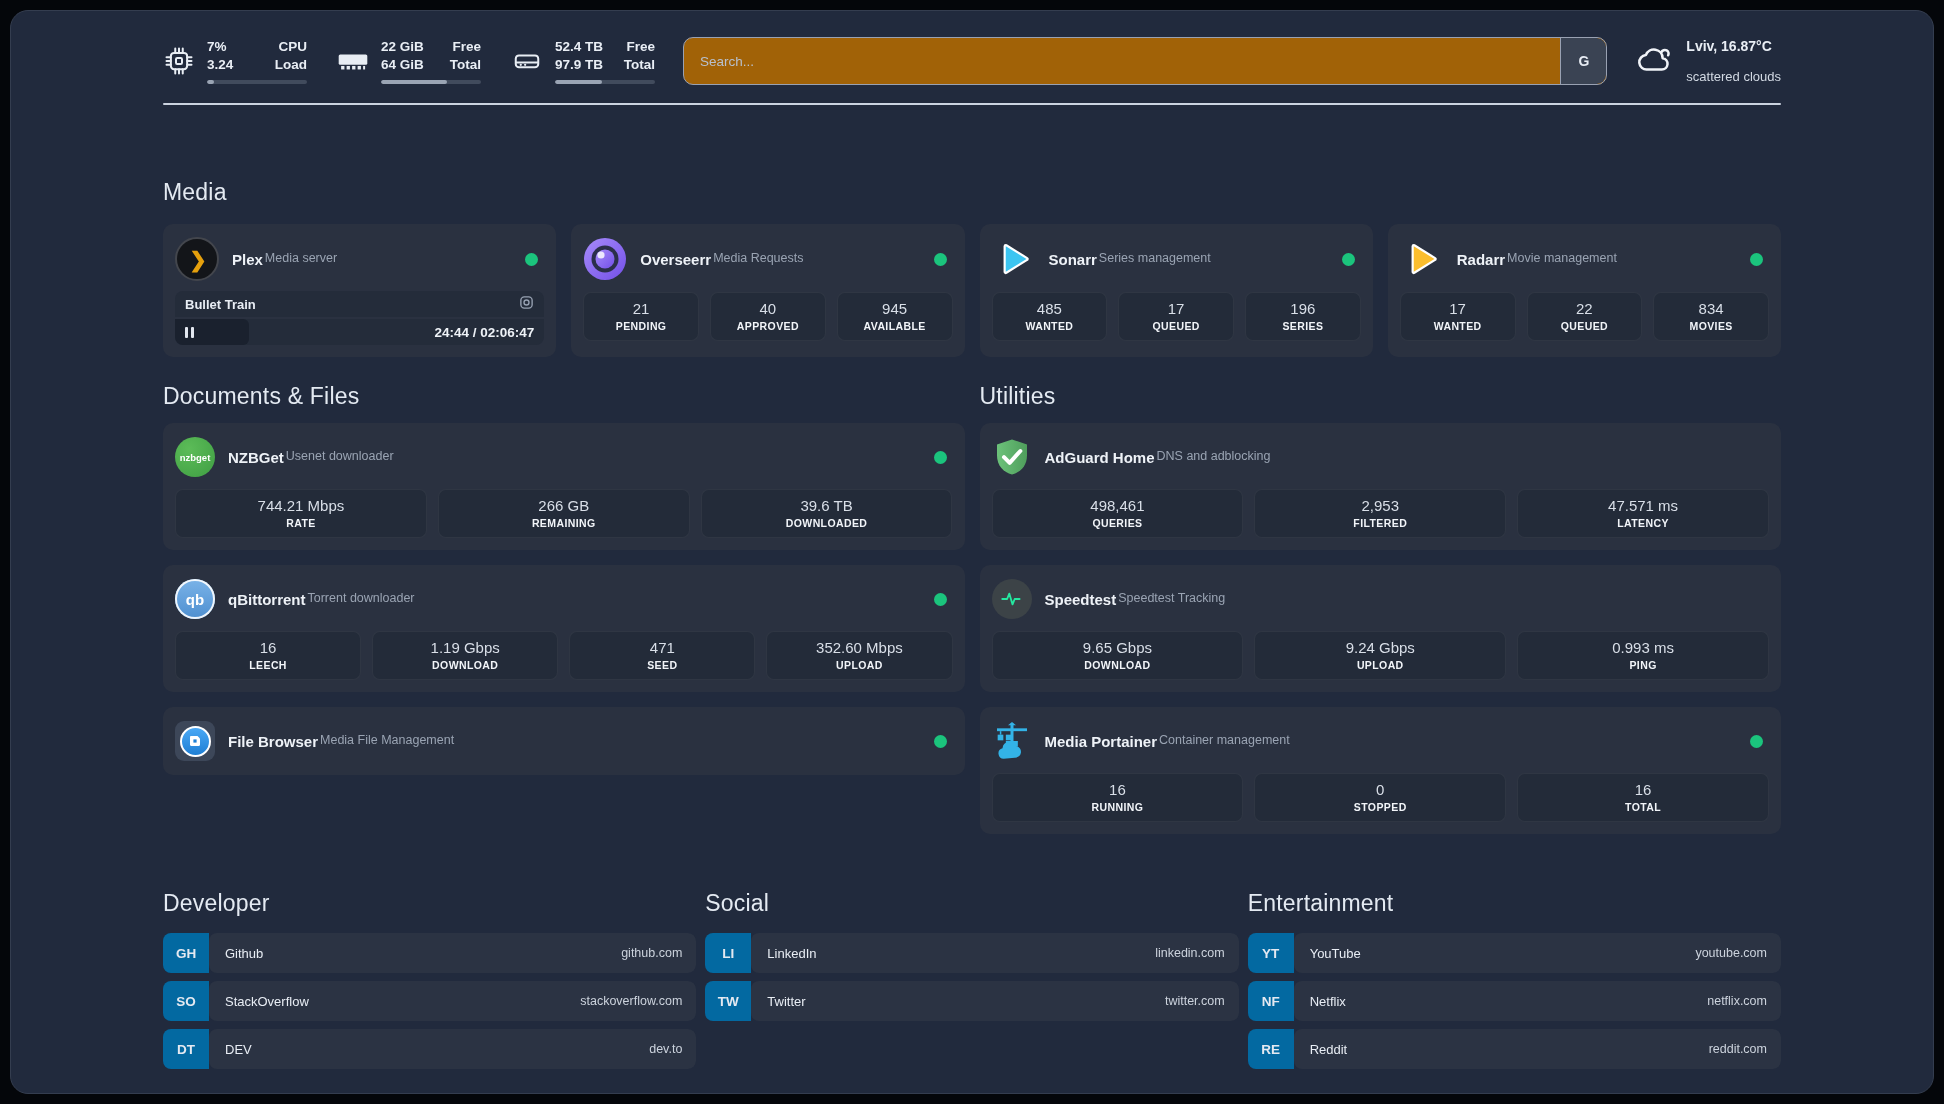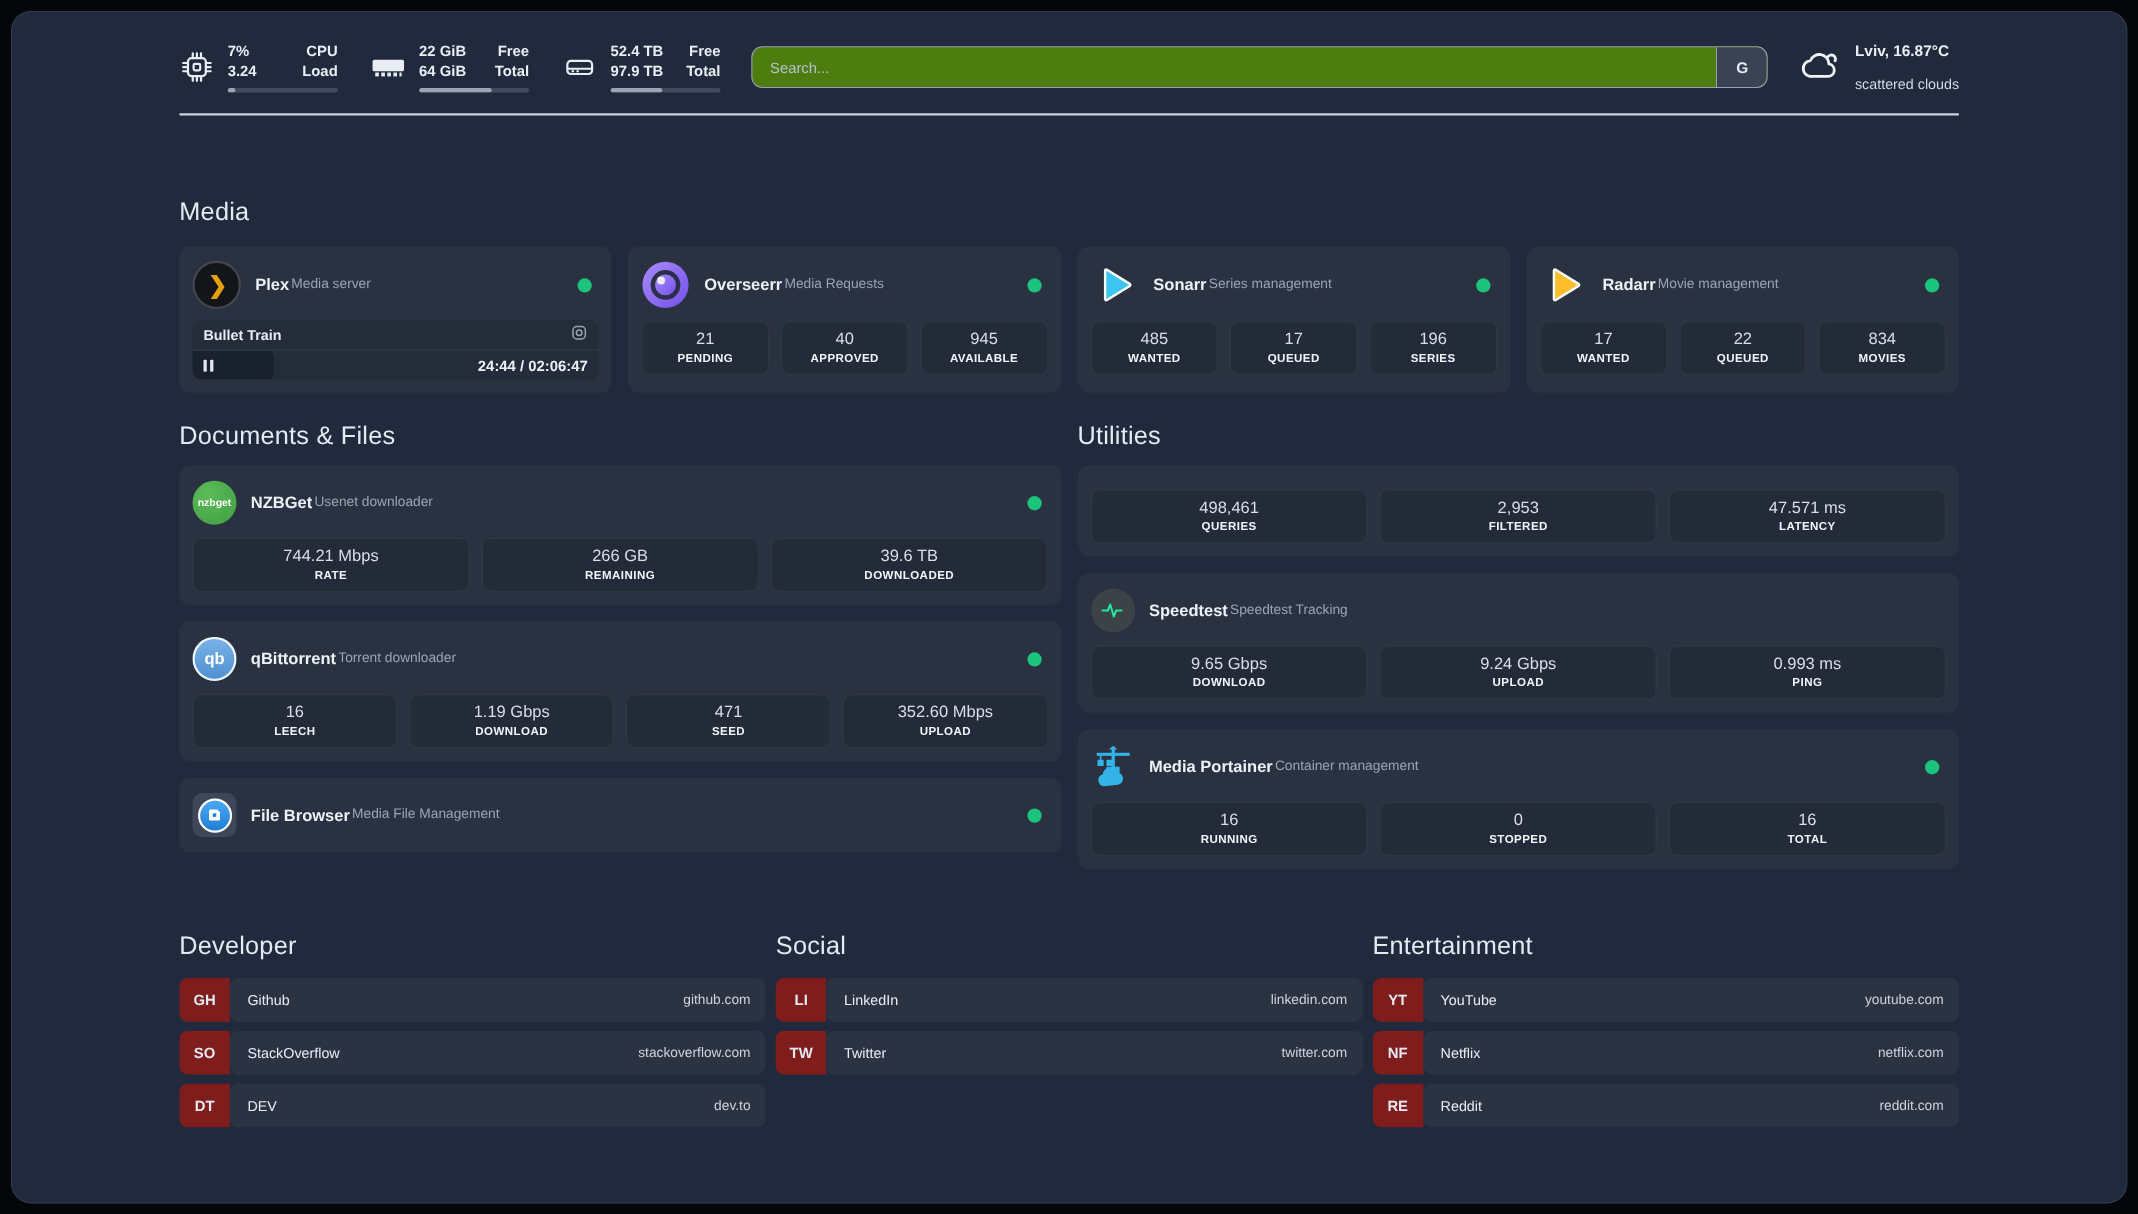--- a/index.html
+++ b/index.html
@@ -15,22 +15,22 @@
   .hstats { display:flex; gap:30px; align-items:center; }
   .hstat { display:flex; gap:12px; align-items:center; }
   .hicon { display:flex; align-items:center; justify-content:center; width:32px; color:#e8edf4; }
   .hbody { display:flex; flex-direction:column; min-width:100px; }
   .hrow { display:flex; justify-content:space-between; gap:16px; }
   .hcol { display:flex; flex-direction:column; font-size:13.5px; font-weight:600; color:#e9eef5; line-height:1.3; }
   .hcol.labs { text-align:right; }
   .track { margin-top:6px; height:4px; border-radius:2px; background:#414b5d; overflow:hidden; }
   .fill { height:100%; background:#9aa4b4; border-radius:2px; }
 
-  .searchwrap { flex:1; margin:0 30px 0 28px; height:38px; border:1px solid #99a1b2; border-radius:10px;
-    background:#4d7c0f; display:flex; align-items:stretch; overflow:hidden; }
+  .searchwrap { flex:1; margin:0 30px 0 28px; height:48px; border:1px solid #99a1b2; border-radius:10px;
+    background:#a16207; display:flex; align-items:stretch; overflow:hidden; }
   .searchwrap input { flex:1; background:transparent; border:none; outline:none; color:#dfe5ee;
     font-size:13.5px; padding:0 16px; font-family:"Liberation Sans", sans-serif; }
   .searchwrap input::placeholder { color:#b8c0cd; }
   .gbtn { width:46px; background:#3a4353; border:none; border-left:1px solid #99a1b2; color:#e8edf4;
     font-weight:600; font-size:14px; cursor:pointer; border-radius:0 9px 9px 0; font-family:"Liberation Sans", sans-serif; }
 
   .weather { display:flex; align-items:center; gap:13px; }
   .wloc { font-size:14px; font-weight:600; color:#e9eef5; }
   .wcond { font-size:13px; color:#d2d9e3; margin-top:15px; }
 
@@ -84,21 +84,21 @@
   .qb-icon span { color:#fff; font-size:15px; font-weight:700; }
   .fb-wrap { border-radius:9px; background:#3d4759; }
   .fb-circle { width:31px; height:31px; border-radius:50%; background:linear-gradient(180deg,#4aa8f5,#1f7fd4);
     border:2px solid #fff; display:flex; align-items:center; justify-content:center; }
   .st-icon { border-radius:50%; background:#3c4347; }
 
   
   .links-grid { display:grid; grid-template-columns:1fr 1fr 1fr; gap:9px; margin-top:56px; }
   .links-grid .sec-title { margin-bottom:16px; }
   .linkrow { display:flex; height:40px; border-radius:8px; overflow:hidden; margin-bottom:8px; cursor:pointer; }
-  .badge { width:46px; flex:none; background:#7f1d1d; color:#e4e9f1; font-size:13.5px; font-weight:700;
+  .badge { width:46px; flex:none; background:#0369a1; color:#e4e9f1; font-size:13.5px; font-weight:700;
     display:flex; align-items:center; justify-content:center; }
   .linkbar { flex:1; background:#2b3343; border-radius:8px; display:flex; align-items:center; padding:0 14px 0 16px; }
   .lname { font-size:13px; color:#e8edf4; }
   .lurl { margin-left:auto; font-size:12.5px; color:#ccd3dd; }
 </style>
 </head>
 <body>
 
 <div class="frame">
 <div class="content">
@@ -418,20 +418,38 @@
           </div>
           <span class="dot"></span>
         </div>
       </div>
     </div>
 
     <div class="col">
       <h2 class="sec-title">Utilities</h2>
 
       <div class="card">
+        <div class="card-head">
+          <span class="app-icon small-icon">
+            <svg width="40" height="40" viewBox="0 0 24 24">
+              <defs>
+                    <linearGradient id="ag" x1="0" y1="0" x2="1" y2="0">
+                <stop offset="0" stop-color="#6cc27a"></stop>
+                      <stop offset="1" stop-color="#4f9e5c"></stop>
+                    </linearGradient>
+                  </defs>
+              <path d="M12 1.5 L21 4.5 V11 C21 17.5 17 21.2 12 22.5 C7 21.2 3 17.5 3 11 V4.5 Z" fill="url(#ag)"></path>
+              <path d="M7.2 12.1 L10.6 15.5 L17 8.4" stroke="#fff" stroke-width="2.4" fill="none" stroke-linecap="round" stroke-linejoin="round"></path>
+            </svg>
+          </span>
+          <div class="app-meta">
+            <div class="app-name">AdGuard Home</div>
+            <div class="app-desc">DNS and adblocking</div>
+          </div>
+        </div>
         <div class="stats-row">
           <div class="tile">
             <div class="tv">498,461</div>
             <div class="tl">QUERIES</div>
           </div>
           <div class="tile">
             <div class="tv">2,953</div>
             <div class="tl">FILTERED</div>
           </div>
           <div class="tile">

